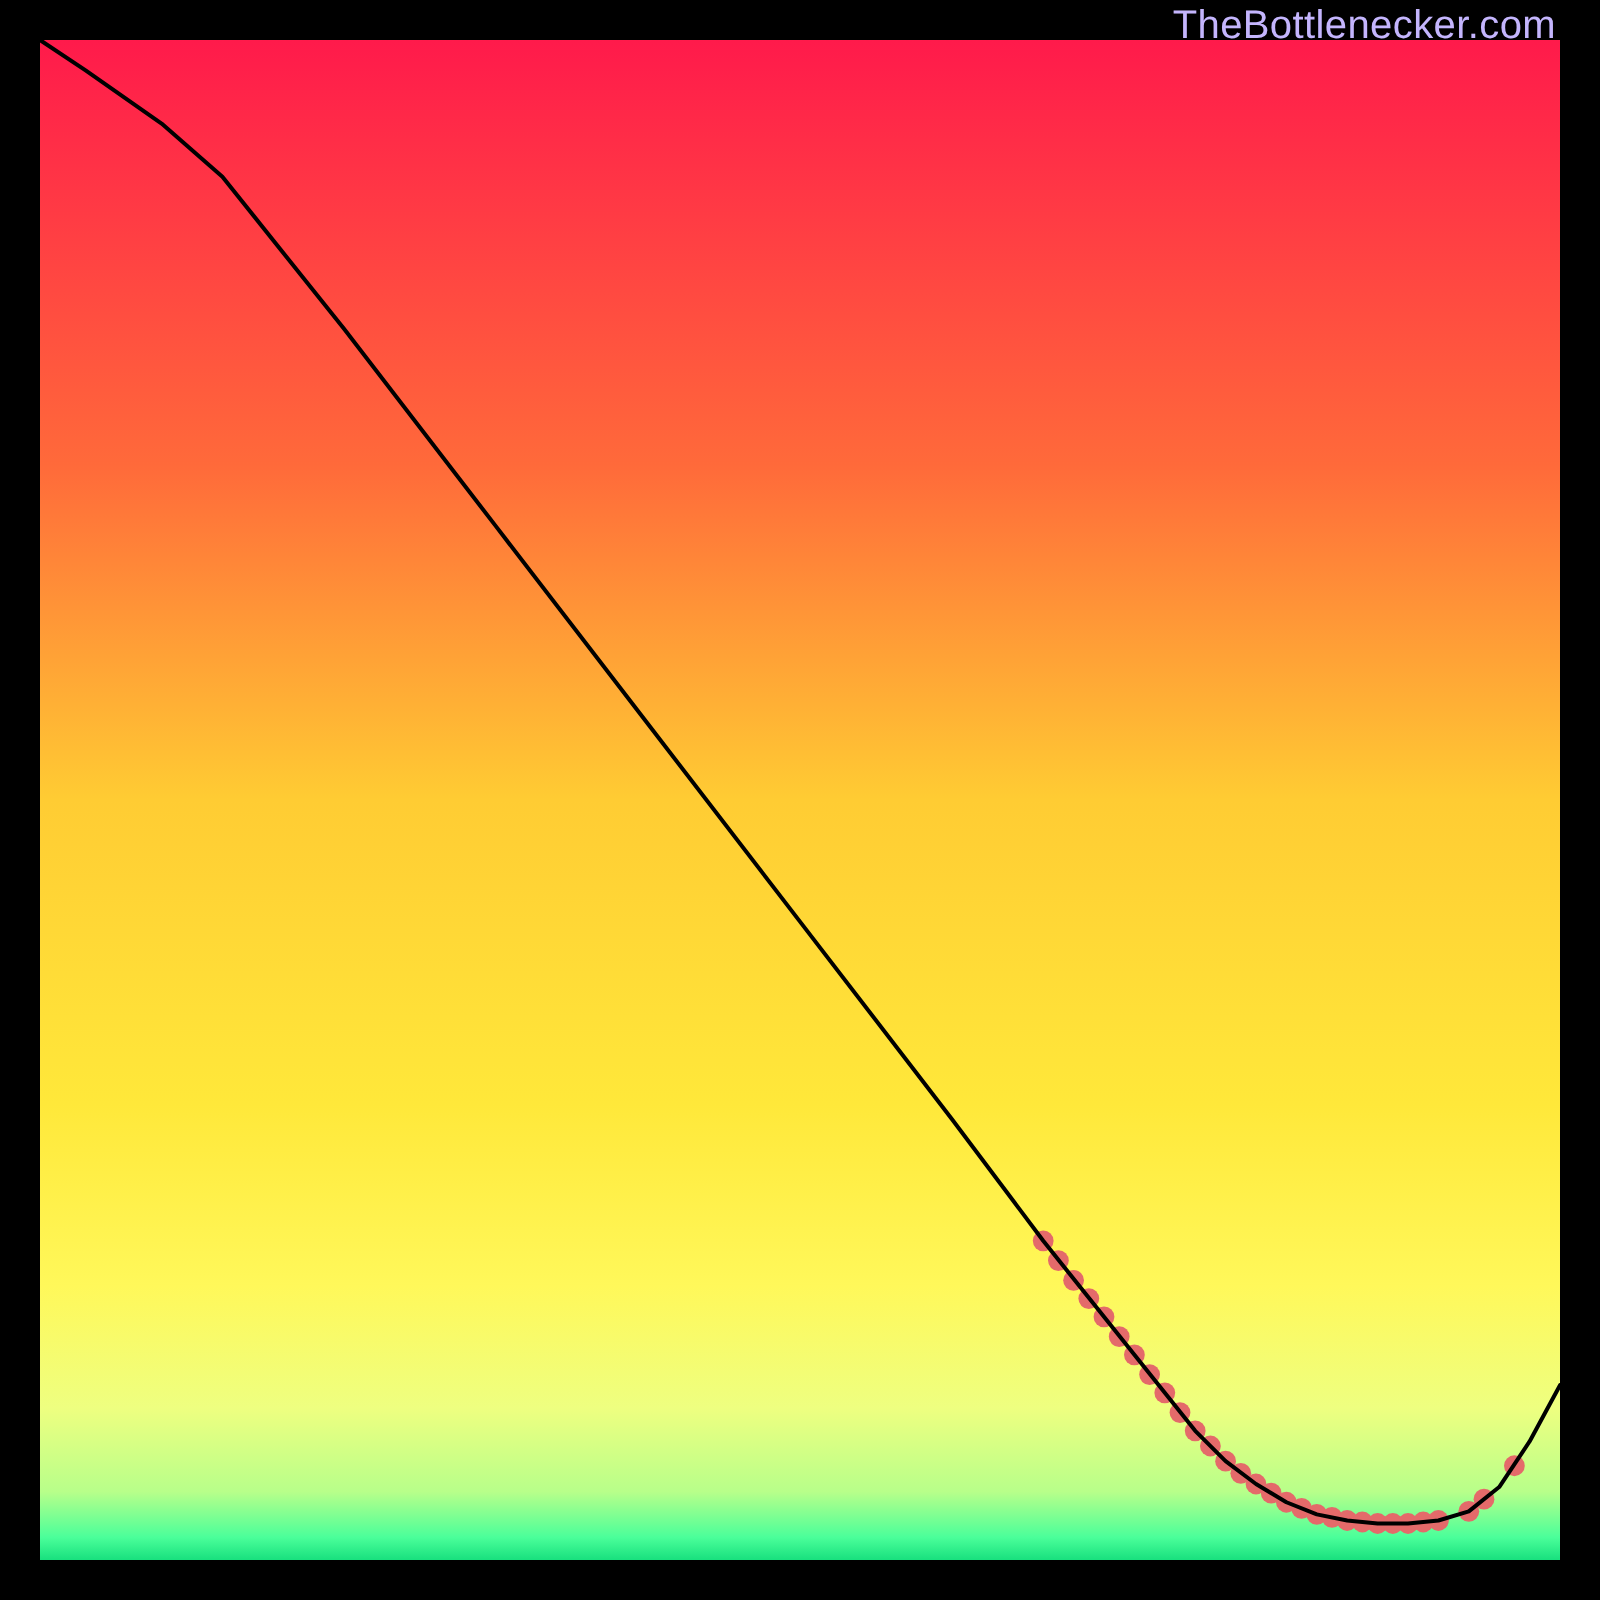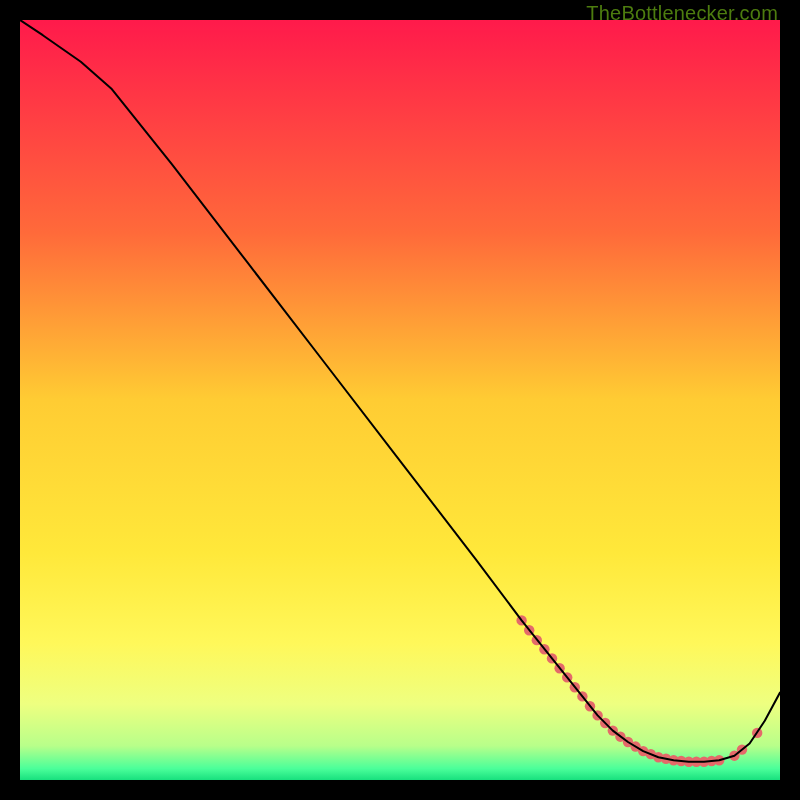--- a/index.html
+++ b/index.html
@@ -24,21 +24,21 @@
     top: 0;
     width: 760px;
     height: 760px;
   }
   .watermark {
     position: absolute;
     top: 2px;
     right: 22px;
     font-family: Arial, Helvetica, sans-serif;
     font-size: 20px;
-    color: #4d7c0f;
+    color: #c4b5fd;
     letter-spacing: 0.2px;
   }
 </style>
 </head>
 <body>
 
 <div class="frame">
   <svg class="plot" viewBox="0 0 760 760">
     <defs>
       <linearGradient id="bg-grad" x1="0" y1="0" x2="0" y2="1">

